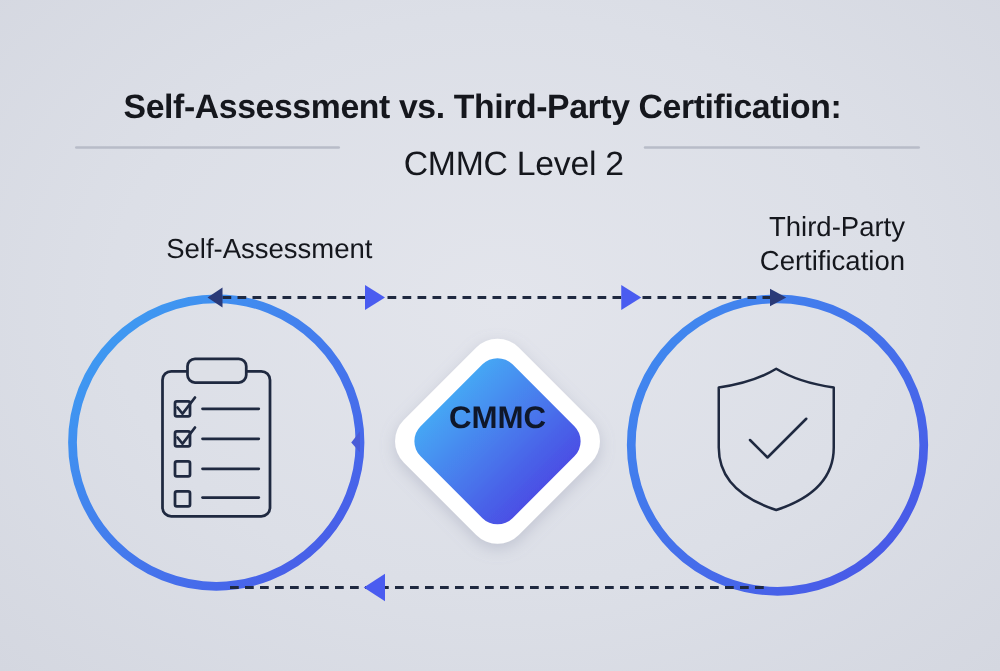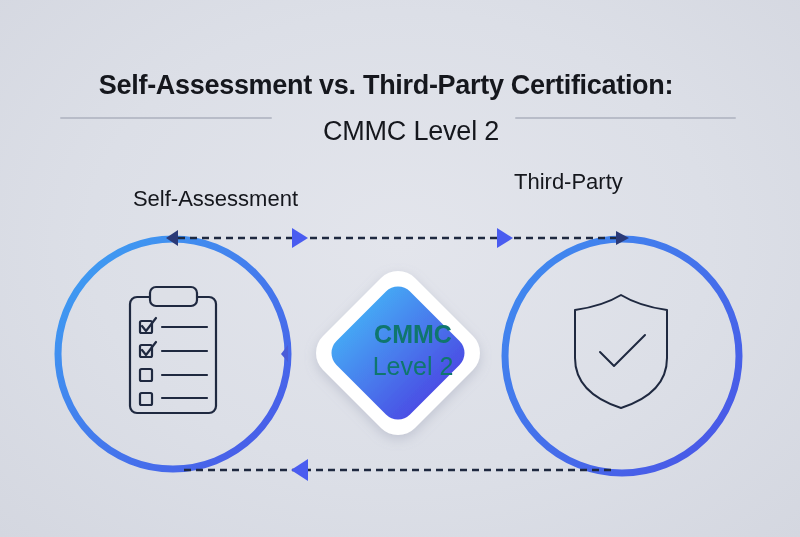--- a/index.html
+++ b/index.html
@@ -48,60 +48,61 @@
       background: #b8bcc8;
       border-radius: 1px;
     }
     .divider.left { left: 60px; width: 212px; }
     .divider.right { left: 515px; width: 221px; }
 
     .label {
       position: absolute;
       font-size: 22px;
       color: #15171d;
-      text-align: left;
+      text-align: right;
       line-height: 27px;
       margin: 0;
     }
     .label.left { left: 58px; top: 185px; width: 240px; text-align: right; }
     .label.right { left: 514px; top: 168px; width: 210px; }
 
     .diagram {
       position: absolute;
       left: 0;
       top: 0;
       width: 800px;
       height: 537px;
     }
 
     .badge-text {
       position: absolute;
-      left: 338px;
+      left: 323px;
       top: 318px;
       width: 150px;
       text-align: center;
-      color: #0f766e;
+      color: #0f172a;
       font-size: 25px;
       font-weight: bold;
       line-height: 32px;
     }
     .badge-text span { display: block; }
     .badge-text .l2 { font-weight: normal; font-size: 25px; }
   </style>
 </head>
 <body>
 
 <h1 class="title-line1">Self-Assessment vs. Third-Party Certification:</h1>
 <h2 class="title-line2">CMMC Level 2</h2>
 <div class="divider left"></div>
 <div class="divider right"></div>
 
 <p class="label left">Self-Assessment</p>
 <p class="label right">
   <span style="display:block">Third-Party</span>
+  <span style="display:block">Certification</span>
 </p>
 
 <svg class="diagram" width="800" height="537" viewBox="0 0 800 537" xmlns="http://www.w3.org/2000/svg">
   <defs>
     <linearGradient id="ringGradL" x1="0" y1="0" x2="1" y2="1">
       <stop offset="0%" stop-color="#3da3f3"></stop>
       <stop offset="100%" stop-color="#4a55e7"></stop>
     </linearGradient>
     <linearGradient id="ringGradR" x1="0" y1="0" x2="1" y2="1">
       <stop offset="0%" stop-color="#3f8ff0"></stop>
@@ -167,14 +168,13 @@
   </g>
 
   <g filter="url(#badgeShadow)">
     <rect x="333" y="288" width="130" height="130" rx="24" transform="rotate(45 398 353)" fill="#ffffff"></rect>
     <rect x="346" y="301" width="104" height="104" rx="17" transform="rotate(45 398 353)" fill="url(#badgeGrad)"></rect>
   </g>
 </svg>
 
 <div class="badge-text">
   <span>CMMC</span>
-  <span class="l2">Level 2</span>
 </div>
 
 </body></html>

